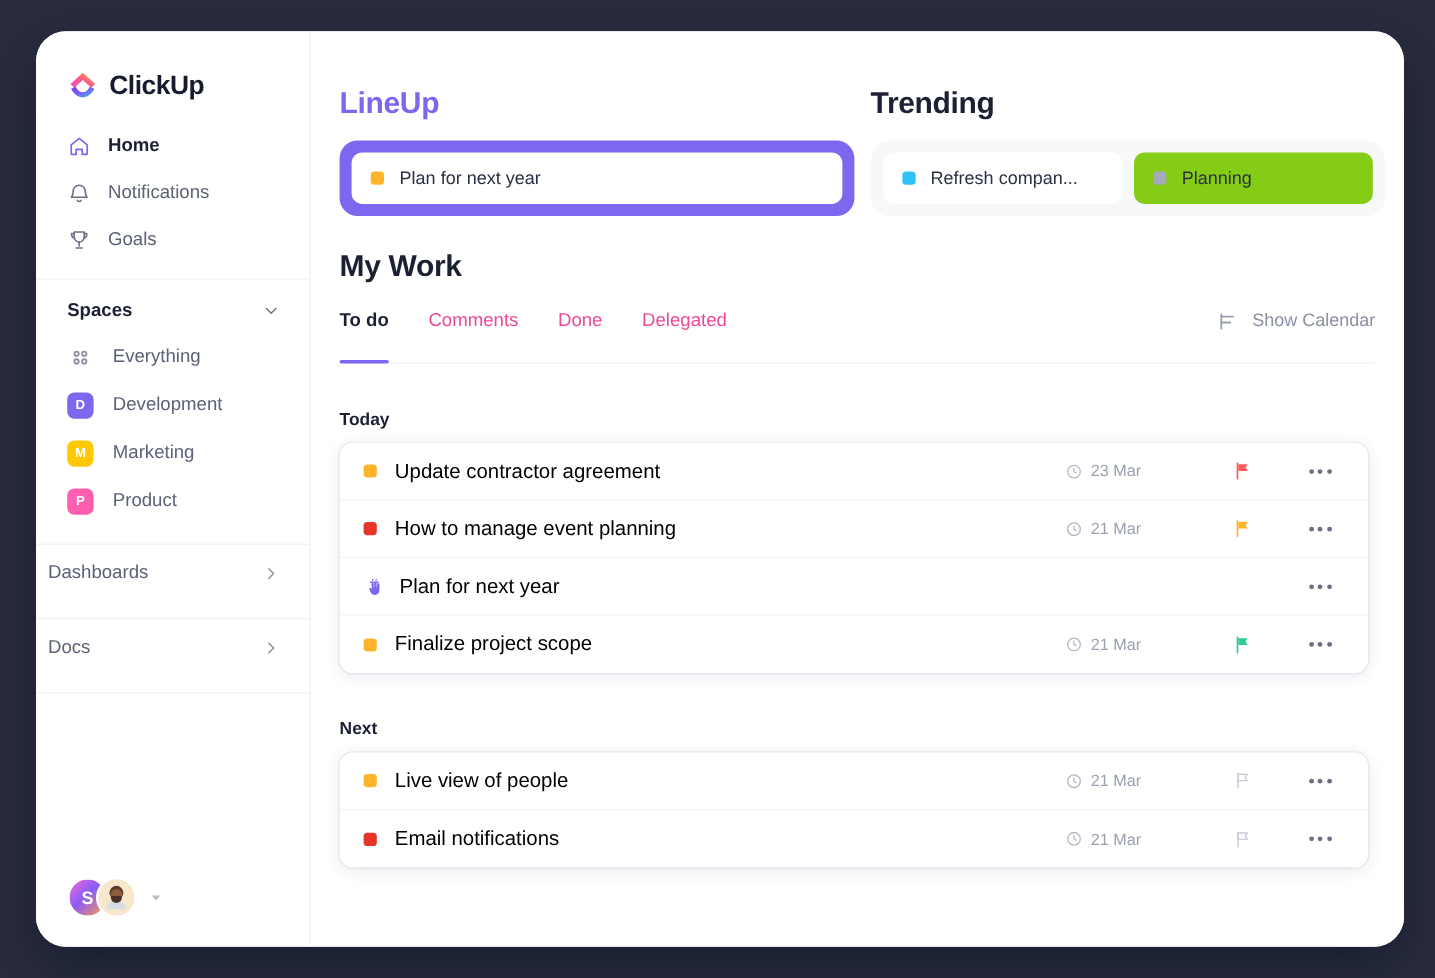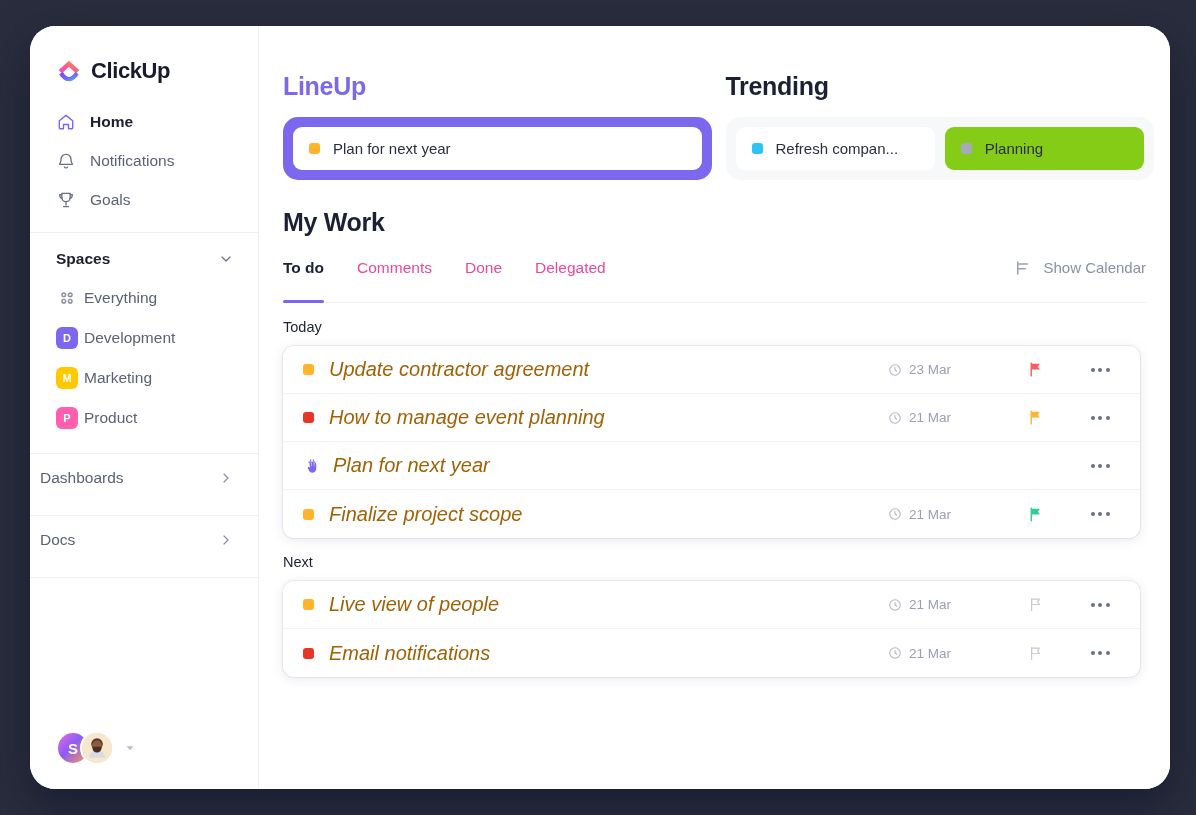--- a/index.html
+++ b/index.html
@@ -59,21 +59,21 @@
 
   .section-head {
     display: flex; align-items: center; justify-content: space-between;
     padding: 17px 24px 10px 26px;
     cursor: pointer;
   }
   .section-head .title { font-size: 15.5px; font-weight: bold; color: #1b2033; }
   .chev { width: 16px; height: 16px; display: block; }
 
   .space-item {
-    display: flex; align-items: center; gap: 6px;
+    display: flex; align-items: center; gap: 16px;
     height: 40px; padding-left: 26px; cursor: pointer;
   }
   .space-badge {
     width: 22px; height: 22px; border-radius: 6px;
     color: #fff; font-size: 11px; font-weight: bold;
     display: flex; align-items: center; justify-content: center;
     flex: none;
   }
   .space-label { font-size: 15.5px; color: #5c6275; }
   .dots-icon { width: 22px; height: 22px; flex: none; display: block; }
@@ -156,40 +156,40 @@
   .show-cal {
     display: flex; align-items: flex-start; gap: 11px;
     color: #8b90a3; font-size: 15px; cursor: pointer;
     padding-bottom: 26px;
   }
   .tabs-rule {
     margin: 0 24px; height: 1px; background: #eef0f4; margin-top: -1px;
   }
 
   .group-title {
-    margin: 16px 0 11px 24px;
-    font-size: 14.5px; font-weight: normal; color: #1b2033;
+    margin: 39px 0 11px 24px;
+    font-size: 14.5px; font-weight: bold; color: #1b2033;
   }
   .task-card {
     margin: 0 30px 0 24px;
     background: #fff;
     border-radius: 11px;
     box-shadow: 0 2px 12px rgba(30,40,80,.10), 0 0 0 1px rgba(235,238,244,.9);
     overflow: hidden;
   }
   .task-row {
     display: flex; align-items: center;
     height: 48px;
     padding: 0 18px 0 20px;
     border-bottom: 1px solid #f2f3f7;
     cursor: pointer;
   }
   .task-row:last-child { border-bottom: none; }
   .task-left { display: flex; align-items: center; gap: 15px; flex: 1; min-width: 0; }
-  .task-name { font-size: 20px; color: #a16207; white-space: nowrap; font-style: italic; }
+  .task-name { font-size: 17px; color: #000000; white-space: nowrap; }
   .task-right { display: flex; align-items: center; gap: 12px; }
   .due {
     display: flex; align-items: center; gap: 7px;
     color: #9aa0b1; font-size: 13.5px;
     width: 104px; justify-content: flex-start;
   }
   .flag-cell { width: 62px; display: flex; justify-content: center; }
   .more-cell { width: 44px; display: flex; justify-content: center; }
   .more {
     display: flex; gap: 3.5px; align-items: center;

